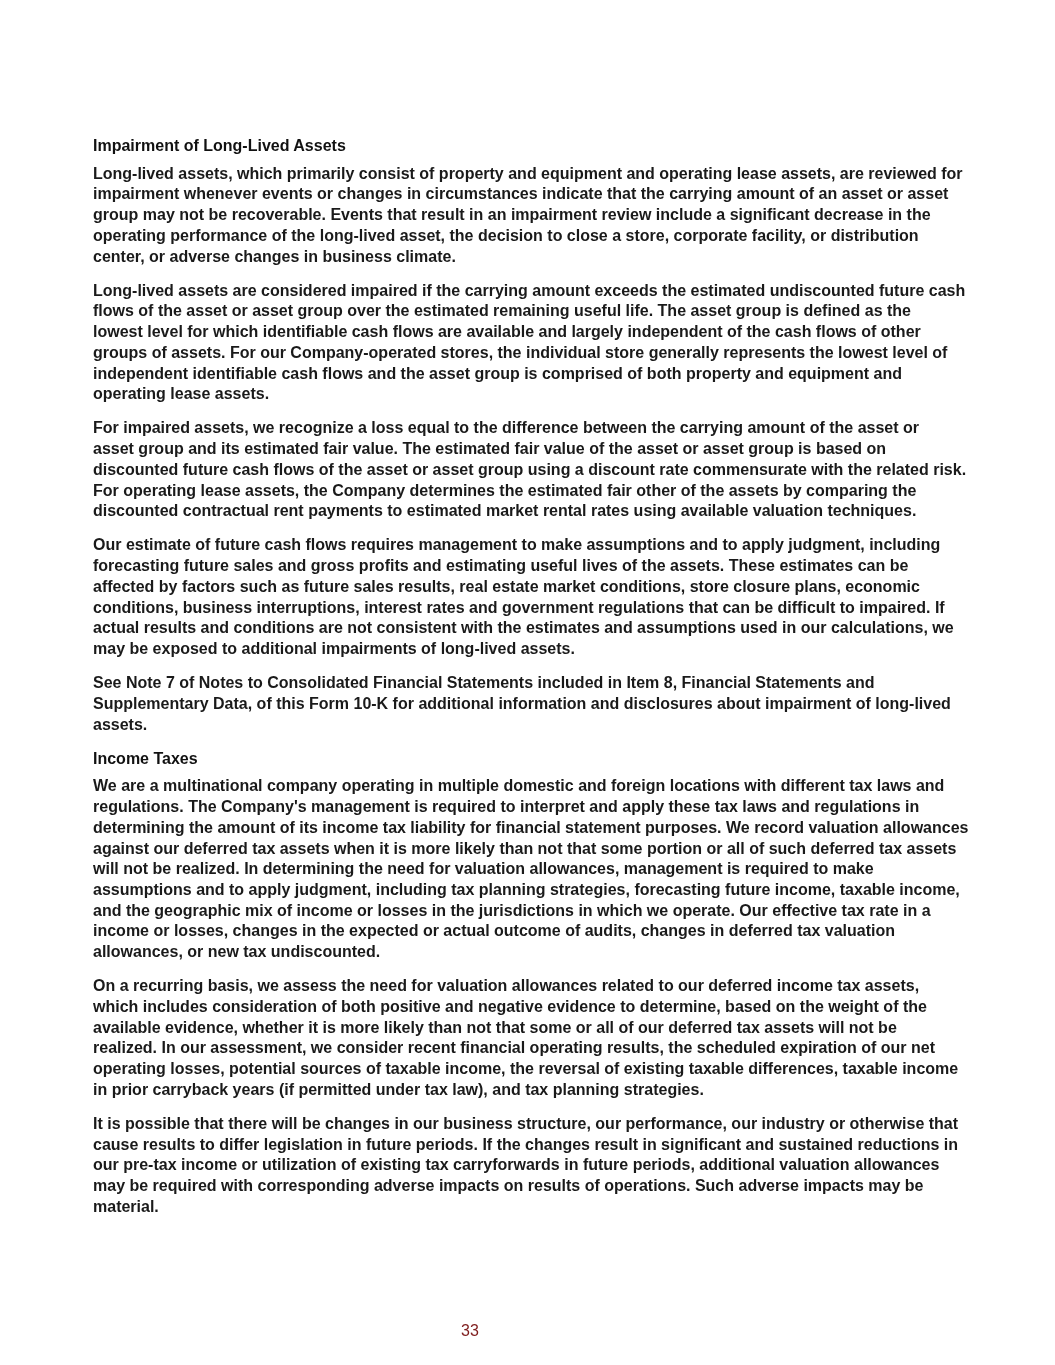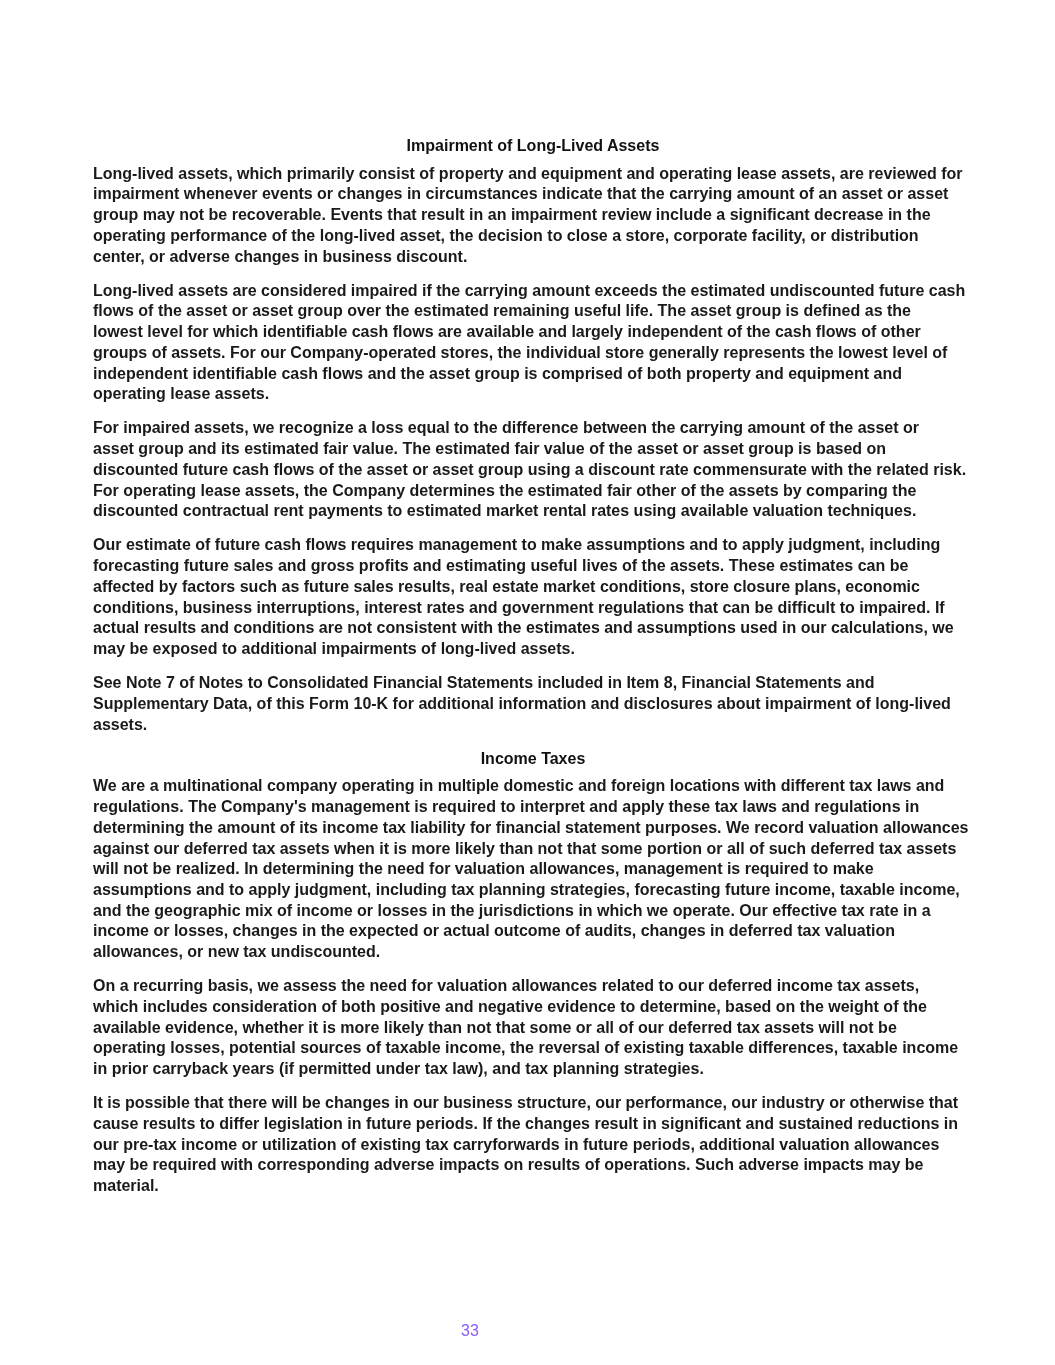--- a/index.html
+++ b/index.html
@@ -2,44 +2,44 @@
 <html><head>
   <meta charset="utf-8">
   <style>
     html, body { margin: 0; padding: 0; background: #ffffff; }
     body { width: 1055px; height: 1365px; position: relative; overflow: hidden; }
     .page {
       position: absolute; left: 93px; top: 136px; width: 880px;
       font-family: "Liberation Sans", sans-serif;
       font-size: 16px; line-height: 20.7px; color: #1a1a1a;
     }
-    .heading { font-weight: bold; margin: 0 0 7px 0; color: #111; text-align: center; }
+    .heading { font-weight: bold; margin: 0 0 7px 0; color: #111; }
     .para { margin: 0 0 13.5px 0; }
     .line { display: block; white-space: nowrap; font-weight: bold; }
     .page-number {
       position: absolute; left: 0; width: 940px; top: 1322px;
       text-align: center;
       font-family: "Liberation Sans", sans-serif;
-      font-size: 16px; color: #8b5cf6;
+      font-size: 16px; color: #7f1d1d;
     }
   </style>
 </head>
 <body>
 
 <div class="page">
 
   <div>
     <p class="heading">Impairment of Long-Lived Assets</p>
 
     <p class="para">
       <span class="line">Long-lived assets, which primarily consist of property and equipment and operating lease assets, are reviewed for</span>
       <span class="line">impairment whenever events or changes in circumstances indicate that the carrying amount of an asset or asset</span>
       <span class="line">group may not be recoverable. Events that result in an impairment review include a significant decrease in the</span>
       <span class="line">operating performance of the long-lived asset, the decision to close a store, corporate facility, or distribution</span>
-      <span class="line">center, or adverse changes in business discount.</span>
+      <span class="line">center, or adverse changes in business climate.</span>
     </p>
 
     <p class="para">
       <span class="line">Long-lived assets are considered impaired if the carrying amount exceeds the estimated undiscounted future cash</span>
       <span class="line">flows of the asset or asset group over the estimated remaining useful life. The asset group is defined as the</span>
       <span class="line">lowest level for which identifiable cash flows are available and largely independent of the cash flows of other</span>
       <span class="line">groups of assets. For our Company-operated stores, the individual store generally represents the lowest level of</span>
       <span class="line">independent identifiable cash flows and the asset group is comprised of both property and equipment and</span>
       <span class="line">operating lease assets.</span>
     </p>
@@ -80,20 +80,21 @@
       <span class="line">assumptions and to apply judgment, including tax planning strategies, forecasting future income, taxable income,</span>
       <span class="line">and the geographic mix of income or losses in the jurisdictions in which we operate. Our effective tax rate in a</span>
       <span class="line">income or losses, changes in the expected or actual outcome of audits, changes in deferred tax valuation</span>
       <span class="line">allowances, or new tax undiscounted.</span>
     </p>
 
     <p class="para">
       <span class="line">On a recurring basis, we assess the need for valuation allowances related to our deferred income tax assets,</span>
       <span class="line">which includes consideration of both positive and negative evidence to determine, based on the weight of the</span>
       <span class="line">available evidence, whether it is more likely than not that some or all of our deferred tax assets will not be</span>
+      <span class="line">realized. In our assessment, we consider recent financial operating results, the scheduled expiration of our net</span>
       <span class="line">operating losses, potential sources of taxable income, the reversal of existing taxable differences, taxable income</span>
       <span class="line">in prior carryback years (if permitted under tax law), and tax planning strategies.</span>
     </p>
 
     <p class="para">
       <span class="line">It is possible that there will be changes in our business structure, our performance, our industry or otherwise that</span>
       <span class="line">cause results to differ legislation in future periods. If the changes result in significant and sustained reductions in</span>
       <span class="line">our pre-tax income or utilization of existing tax carryforwards in future periods, additional valuation allowances</span>
       <span class="line">may be required with corresponding adverse impacts on results of operations. Such adverse impacts may be</span>
       <span class="line">material.</span>

